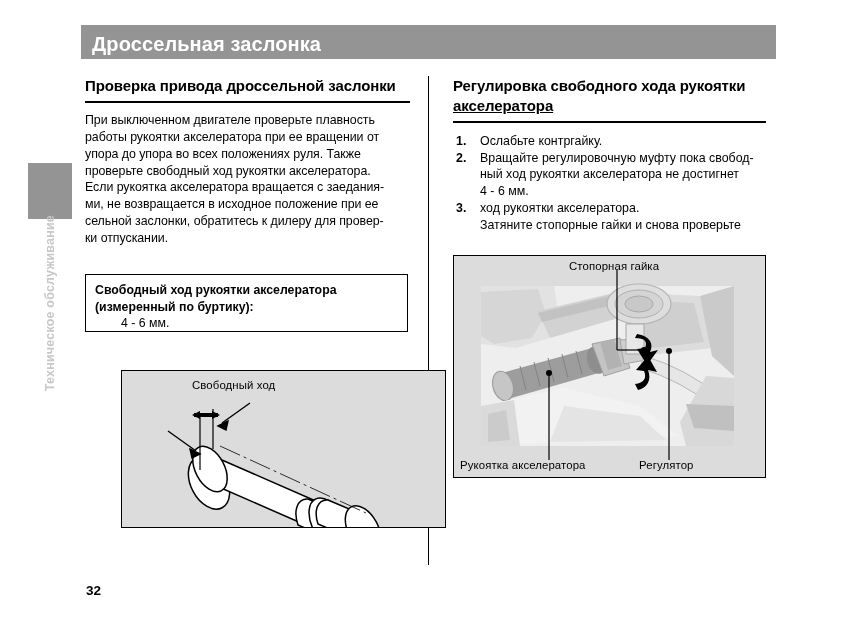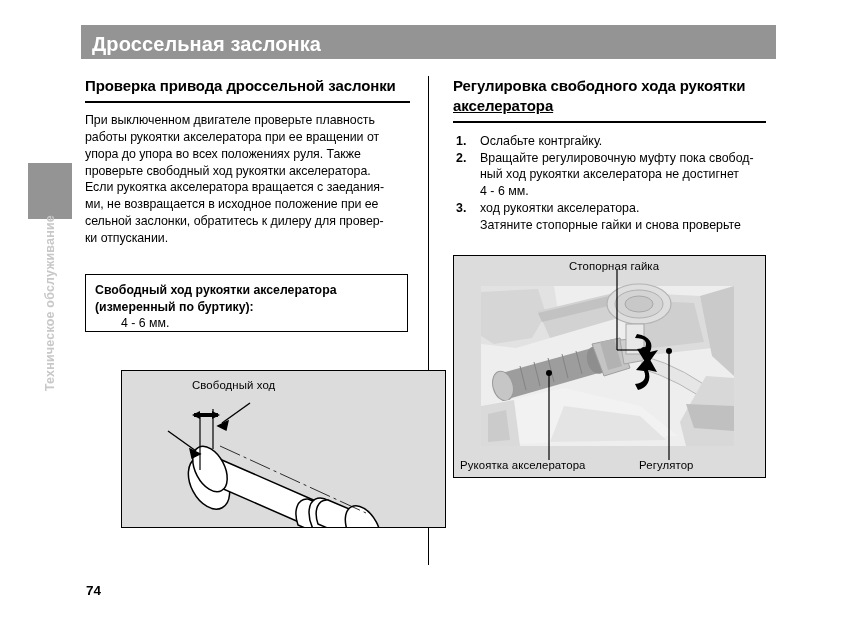--- a/index.html
+++ b/index.html
@@ -351,13 +351,13 @@
       <circle cx="190" cy="94" r="3"></circle>
       <circle cx="95" cy="117" r="3"></circle>
       <circle cx="215" cy="95" r="3"></circle>
     </g>
   </svg>
   <div class="fig-caption" style="left:115px; top:4px;">Стопорная гайка</div>
   <div class="fig-caption" style="left:6px; top:203px;">Рукоятка акселератора</div>
   <div class="fig-caption" style="left:185px; top:203px;">Регулятор</div>
 </div>
 
-<div id="page-number">74</div>
+<div id="page-number">32</div>
 
 </body></html>

